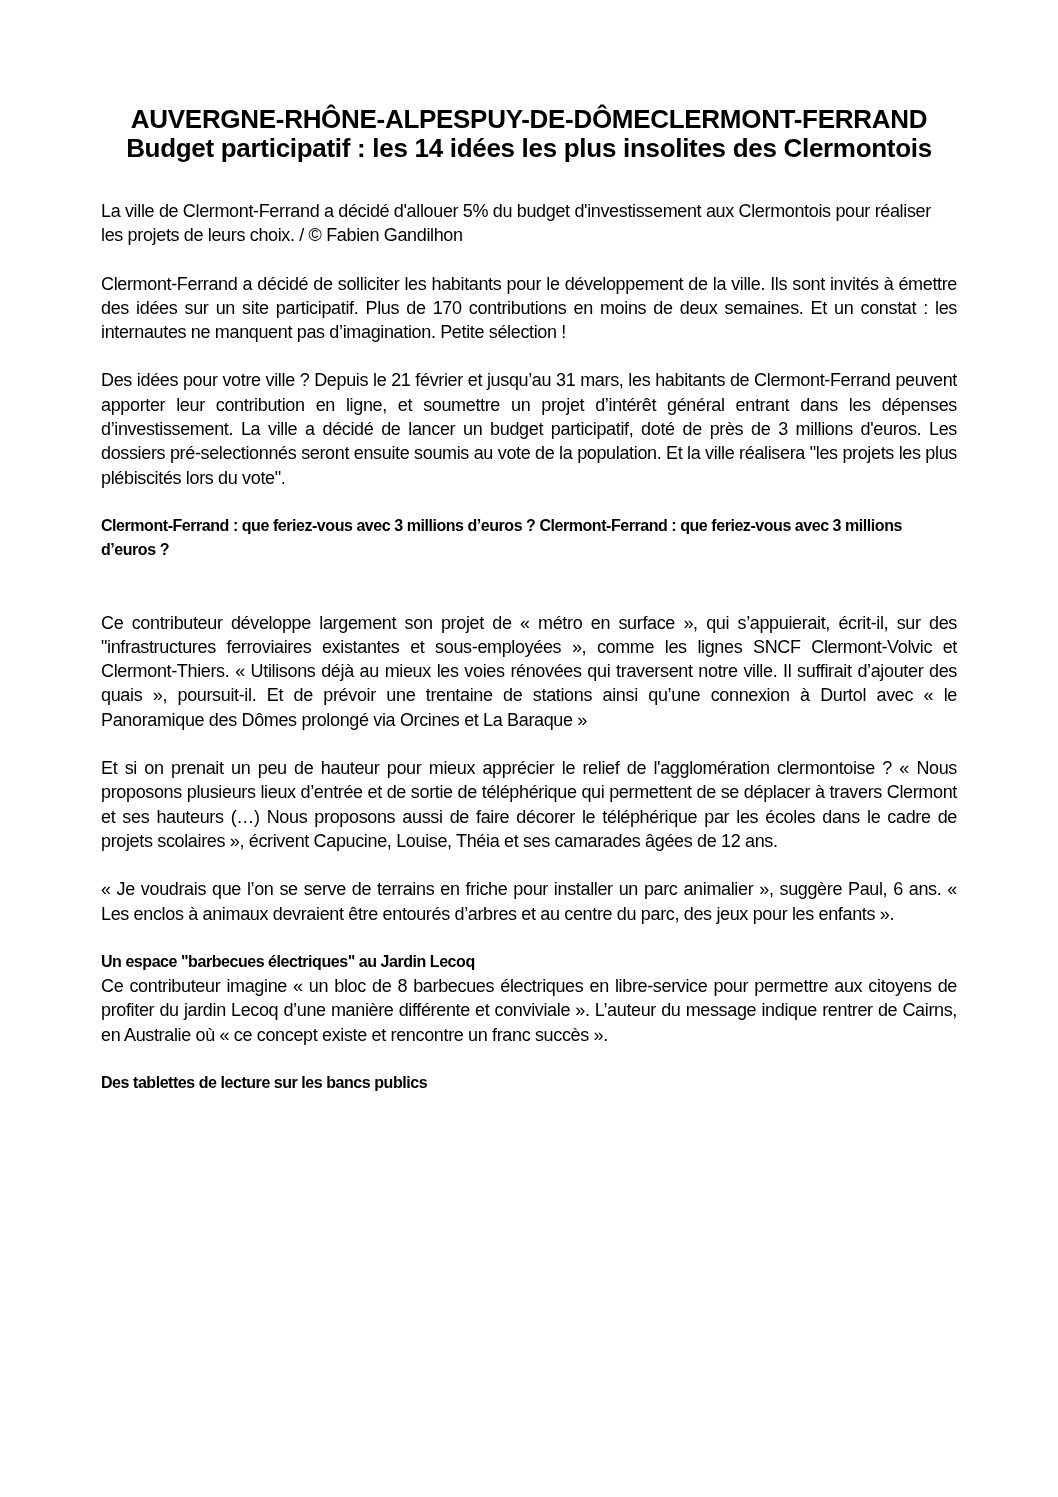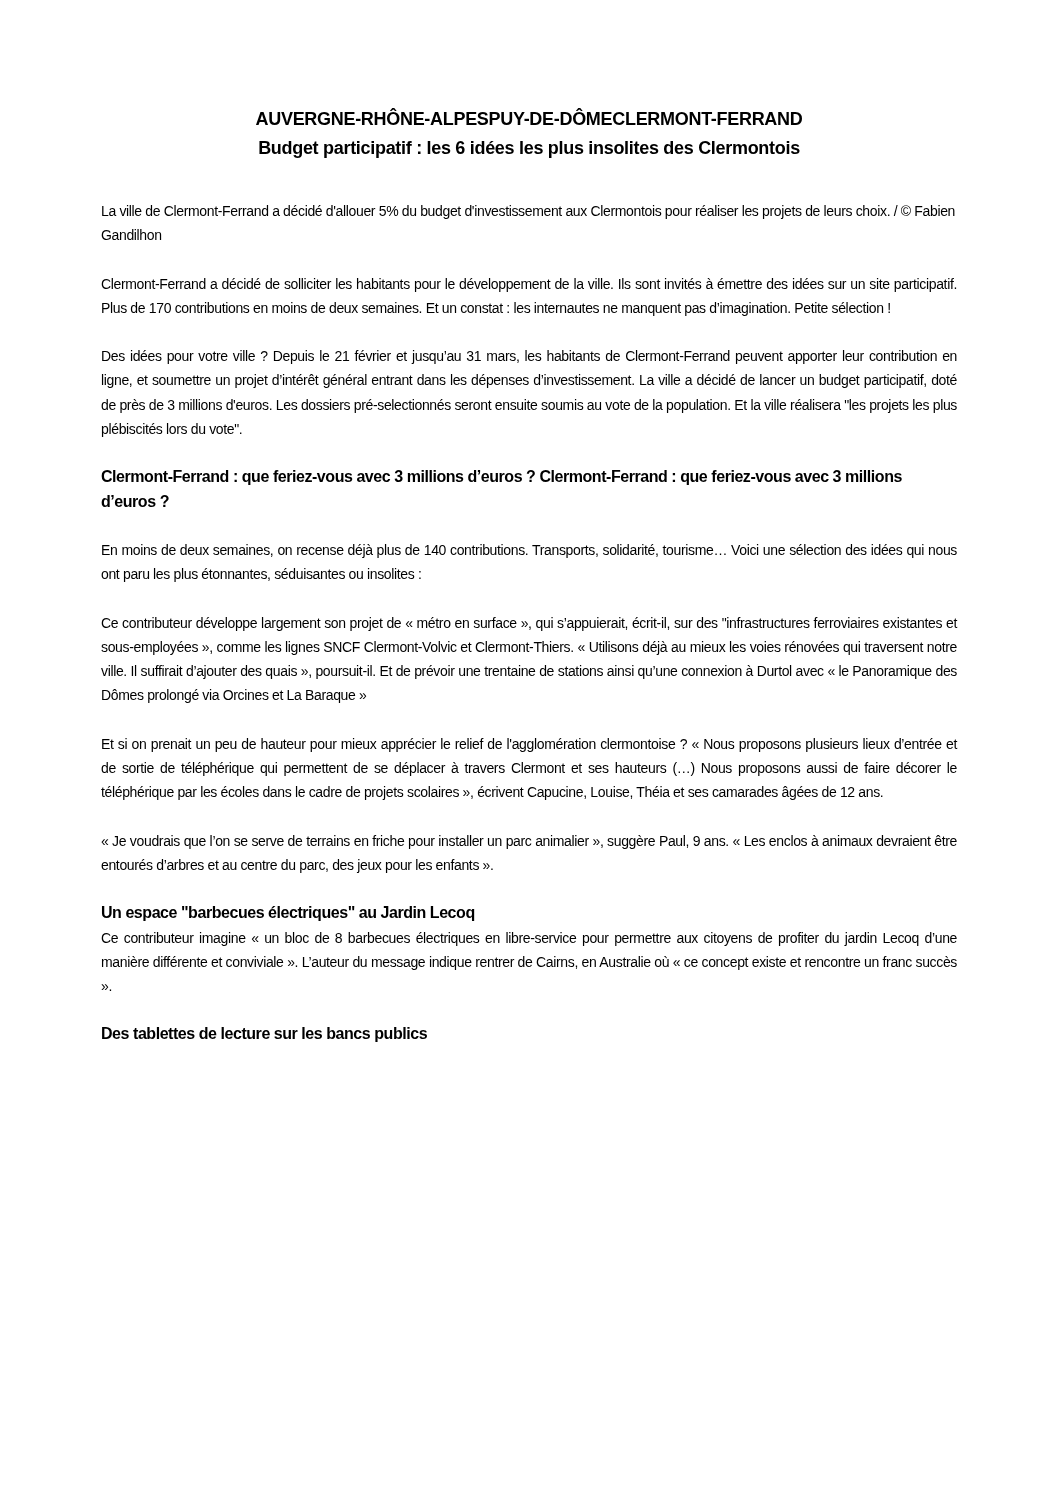--- a/index.html
+++ b/index.html
@@ -17,27 +17,27 @@
     }
     .page {
       position: absolute;
       left: 101px;
       top: 105px;
       width: 856px;
     }
     .title {
       text-align: center;
       font-weight: bold;
-      font-size: 18px;
+      font-size: 26px;
       line-height: 29px;
       margin: 0;
       letter-spacing: -0.3px;
     }
     .body-text {
-      font-size: 14px;
+      font-size: 18px;
       line-height: 24.3px;
       margin: 0;
       letter-spacing: -0.35px;
     }
     .justify { text-align: justify; text-align-last: left; }
     .gap-title { height: 36px; }
     .gap { height: 24px; }
     .section-heading {
       font-weight: bold;
       font-size: 16px;
@@ -45,51 +45,50 @@
       margin: 0;
       letter-spacing: -0.45px;
     }
   </style>
 </head>
 <body>
 
 <div class="page">
 
   <h1 class="title">AUVERGNE-RHÔNE-ALPESPUY-DE-DÔMECLERMONT-FERRAND</h1>
-  <h2 class="title">Budget participatif : les 6 idées les plus insolites des Clermontois</h2>
+  <h2 class="title">Budget participatif : les 14 idées les plus insolites des Clermontois</h2>
 
   <div class="gap-title"></div>
 
   <p class="body-text">La ville de Clermont-Ferrand a décidé d'allouer 5% du budget d'investissement aux Clermontois pour réaliser les projets de leurs choix. / © Fabien Gandilhon</p>
   <div class="gap"></div>
 
   <p class="body-text justify">Clermont-Ferrand a décidé de solliciter les habitants pour le développement de la ville. Ils sont invités à émettre des idées sur un site participatif. Plus de 170 contributions en moins de deux semaines. Et un constat : les internautes ne manquent pas d’imagination. Petite sélection !</p>
   <div class="gap"></div>
 
   <p class="body-text justify">Des idées pour votre ville ? Depuis le 21 février et jusqu’au 31 mars, les habitants de Clermont-Ferrand peuvent apporter leur contribution en ligne, et soumettre un projet d’intérêt général entrant dans les dépenses d’investissement. La ville a décidé de lancer un budget participatif, doté de près de 3 millions d'euros. Les dossiers pré-selectionnés seront ensuite soumis au vote de la population. Et la ville réalisera "les projets les plus plébiscités lors du vote".</p>
   <div class="gap"></div>
 
   <p class="section-heading">Clermont-Ferrand : que feriez-vous avec 3 millions d’euros ? Clermont-Ferrand : que feriez-vous avec 3 millions d’euros ?</p>
   <div class="gap"></div>
 
-  <p class="body-text justify">En moins de deux semaines, on recense déjà plus de 140 contributions. Transports, solidarité, tourisme… Voici une sélection des idées qui nous ont paru les plus étonnantes, séduisantes ou insolites :</p>
   <div class="gap"></div>
 
   <section>
     <p class="body-text justify">Ce contributeur développe largement son projet de « métro en surface », qui s’appuierait, écrit-il, sur des "infrastructures ferroviaires existantes et sous-employées », comme les lignes SNCF Clermont-Volvic et Clermont-Thiers. « Utilisons déjà au mieux les voies rénovées qui traversent notre ville. Il suffirait d’ajouter des quais », poursuit-il. Et de prévoir une trentaine de stations ainsi qu’une connexion à Durtol avec « le Panoramique des Dômes prolongé via Orcines et La Baraque »</p>
   </section>
   <div class="gap"></div>
 
   <section>
     <p class="body-text justify">Et si on prenait un peu de hauteur pour mieux apprécier le relief de l'agglomération clermontoise ? « Nous proposons plusieurs lieux d’entrée et de sortie de téléphérique qui permettent de se déplacer à travers Clermont et ses hauteurs (…) Nous proposons aussi de faire décorer le téléphérique par les écoles dans le cadre de projets scolaires », écrivent Capucine, Louise, Théia et ses camarades âgées de 12 ans.</p>
   </section>
   <div class="gap"></div>
 
   <section>
-    <p class="body-text justify">« Je voudrais que l’on se serve de terrains en friche pour installer un parc animalier », suggère Paul, 9 ans. « Les enclos à animaux devraient être entourés d’arbres et au centre du parc, des jeux pour les enfants ».</p>
+    <p class="body-text justify">« Je voudrais que l’on se serve de terrains en friche pour installer un parc animalier », suggère Paul, 6 ans. « Les enclos à animaux devraient être entourés d’arbres et au centre du parc, des jeux pour les enfants ».</p>
   </section>
   <div class="gap"></div>
 
   <section>
     <p class="section-heading">Un espace "barbecues électriques" au Jardin Lecoq</p>
     <p class="body-text justify">Ce contributeur imagine « un bloc de 8 barbecues électriques en libre-service pour permettre aux citoyens de profiter du jardin Lecoq d’une manière différente et conviviale ». L’auteur du message indique rentrer de Cairns, en Australie où « ce concept existe et rencontre un franc succès ».</p>
   </section>
   <div class="gap"></div>
 
   <section>

